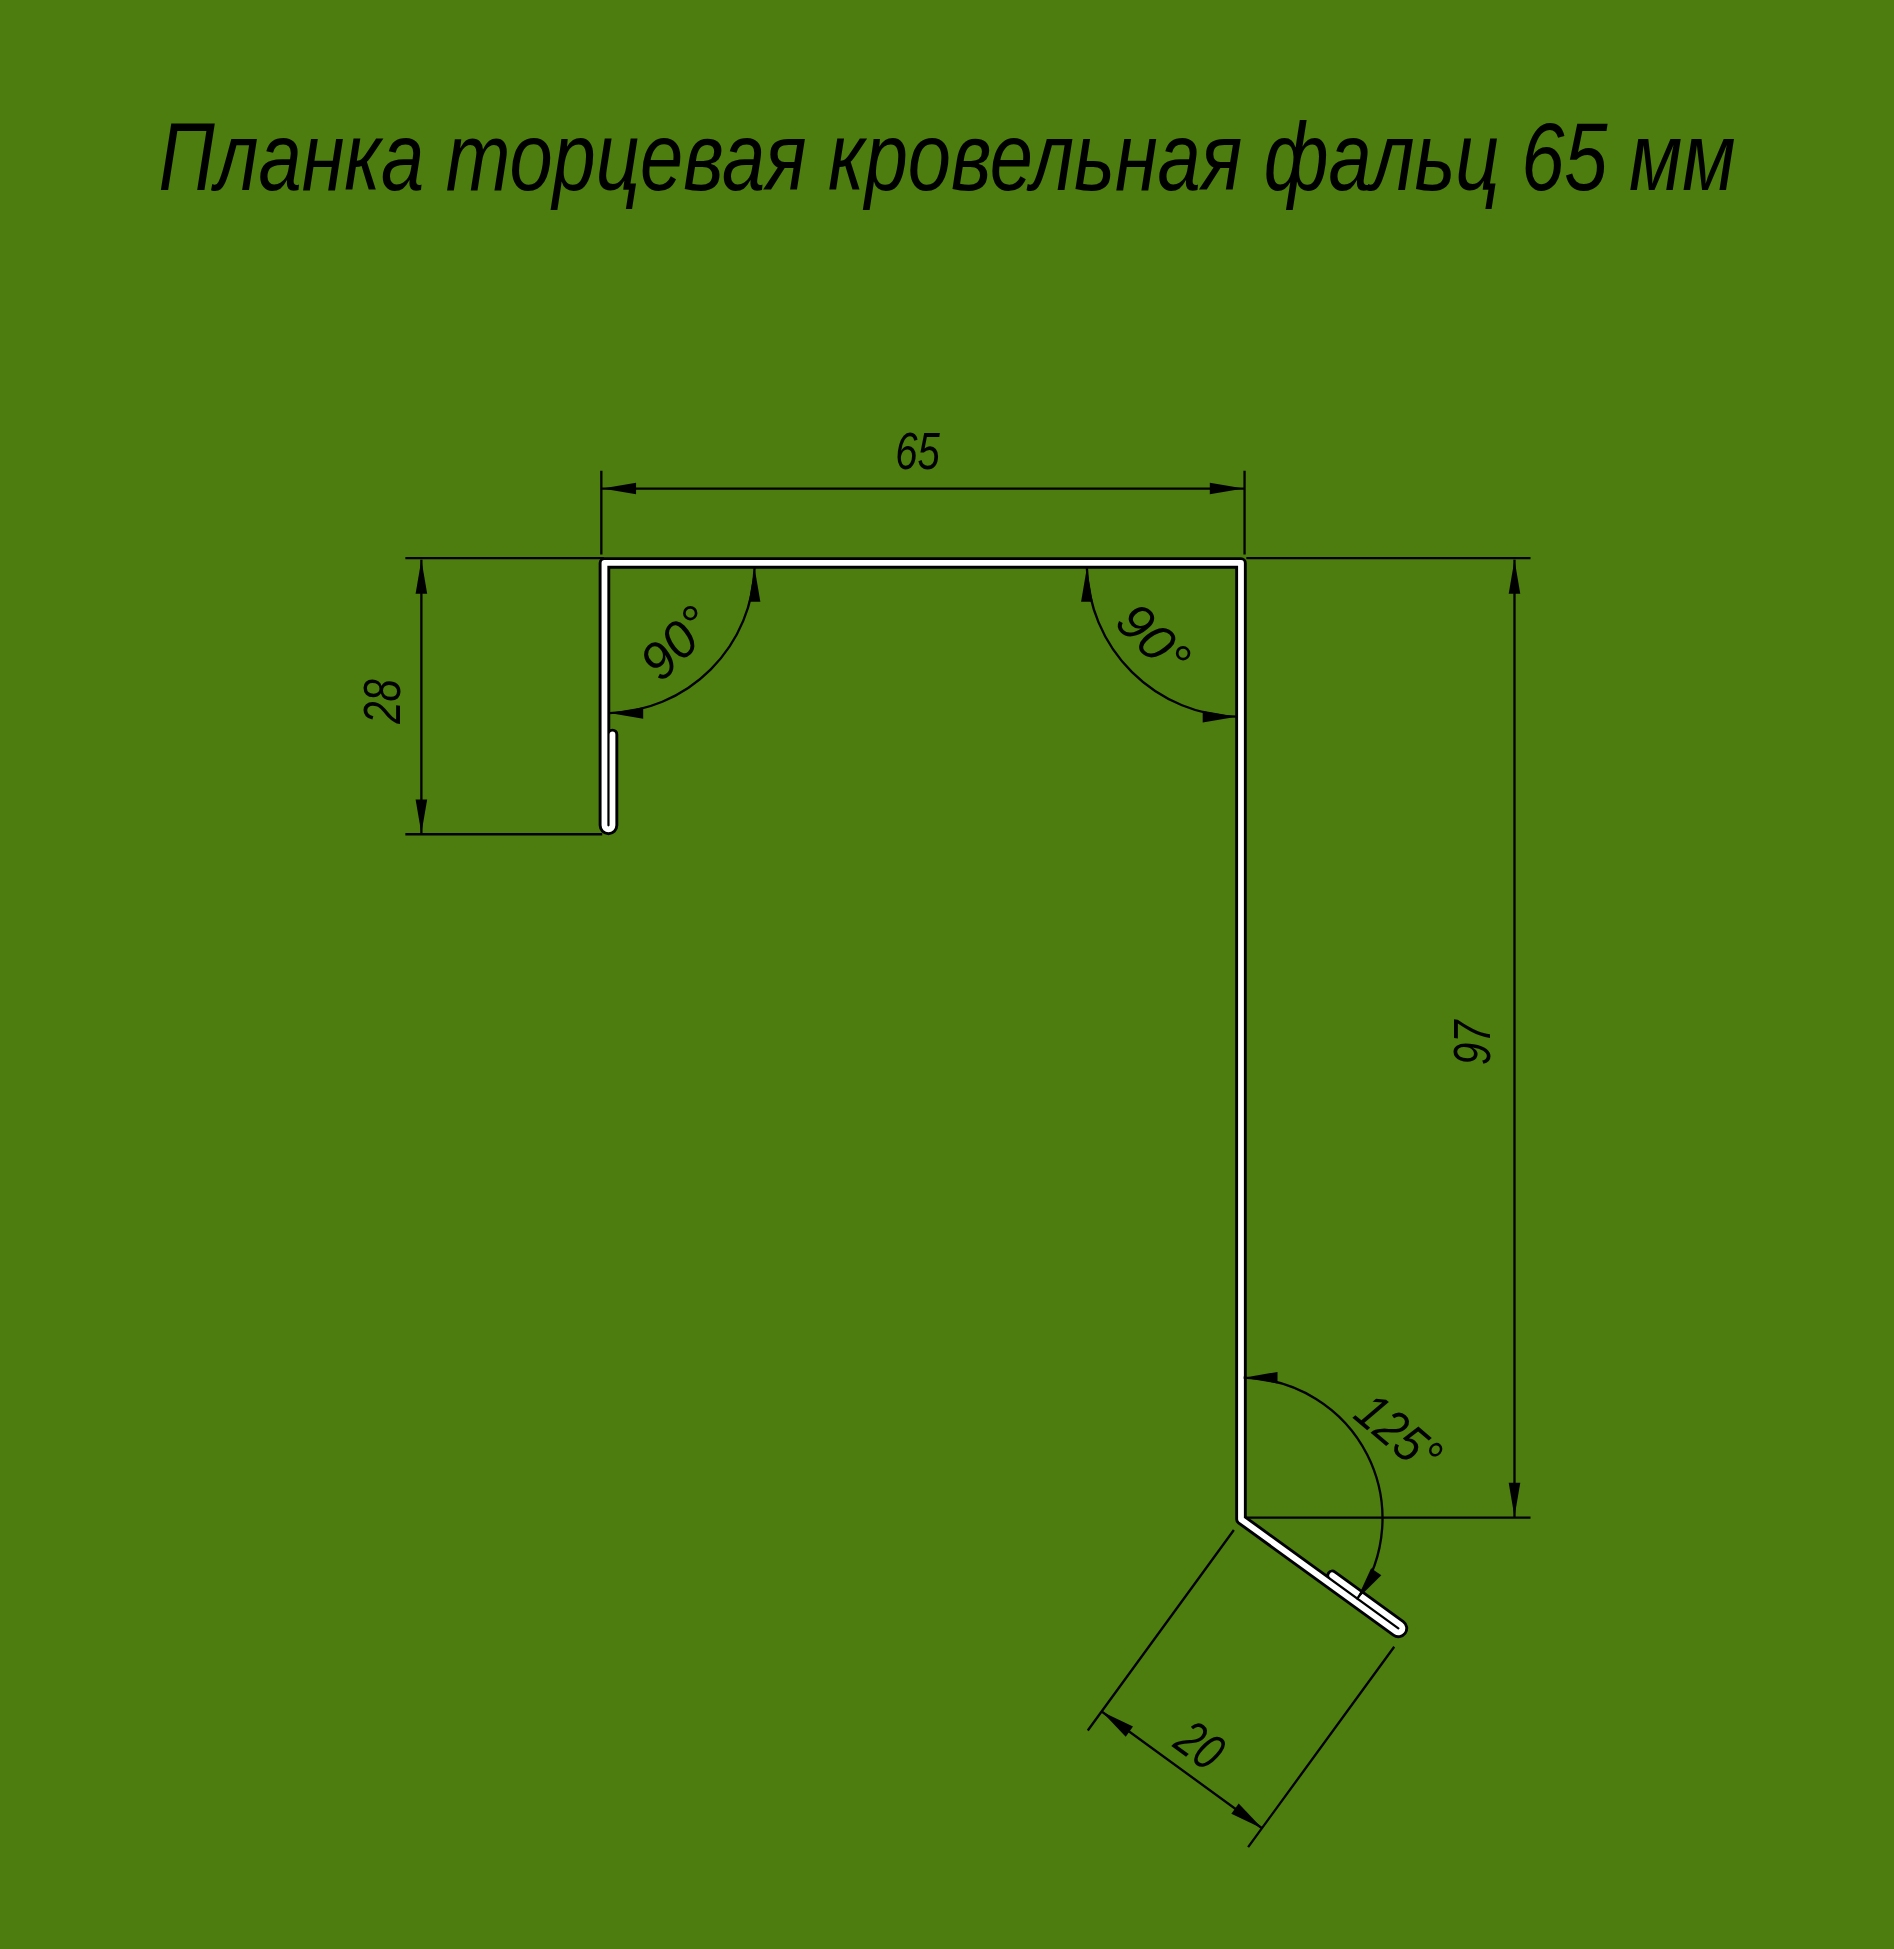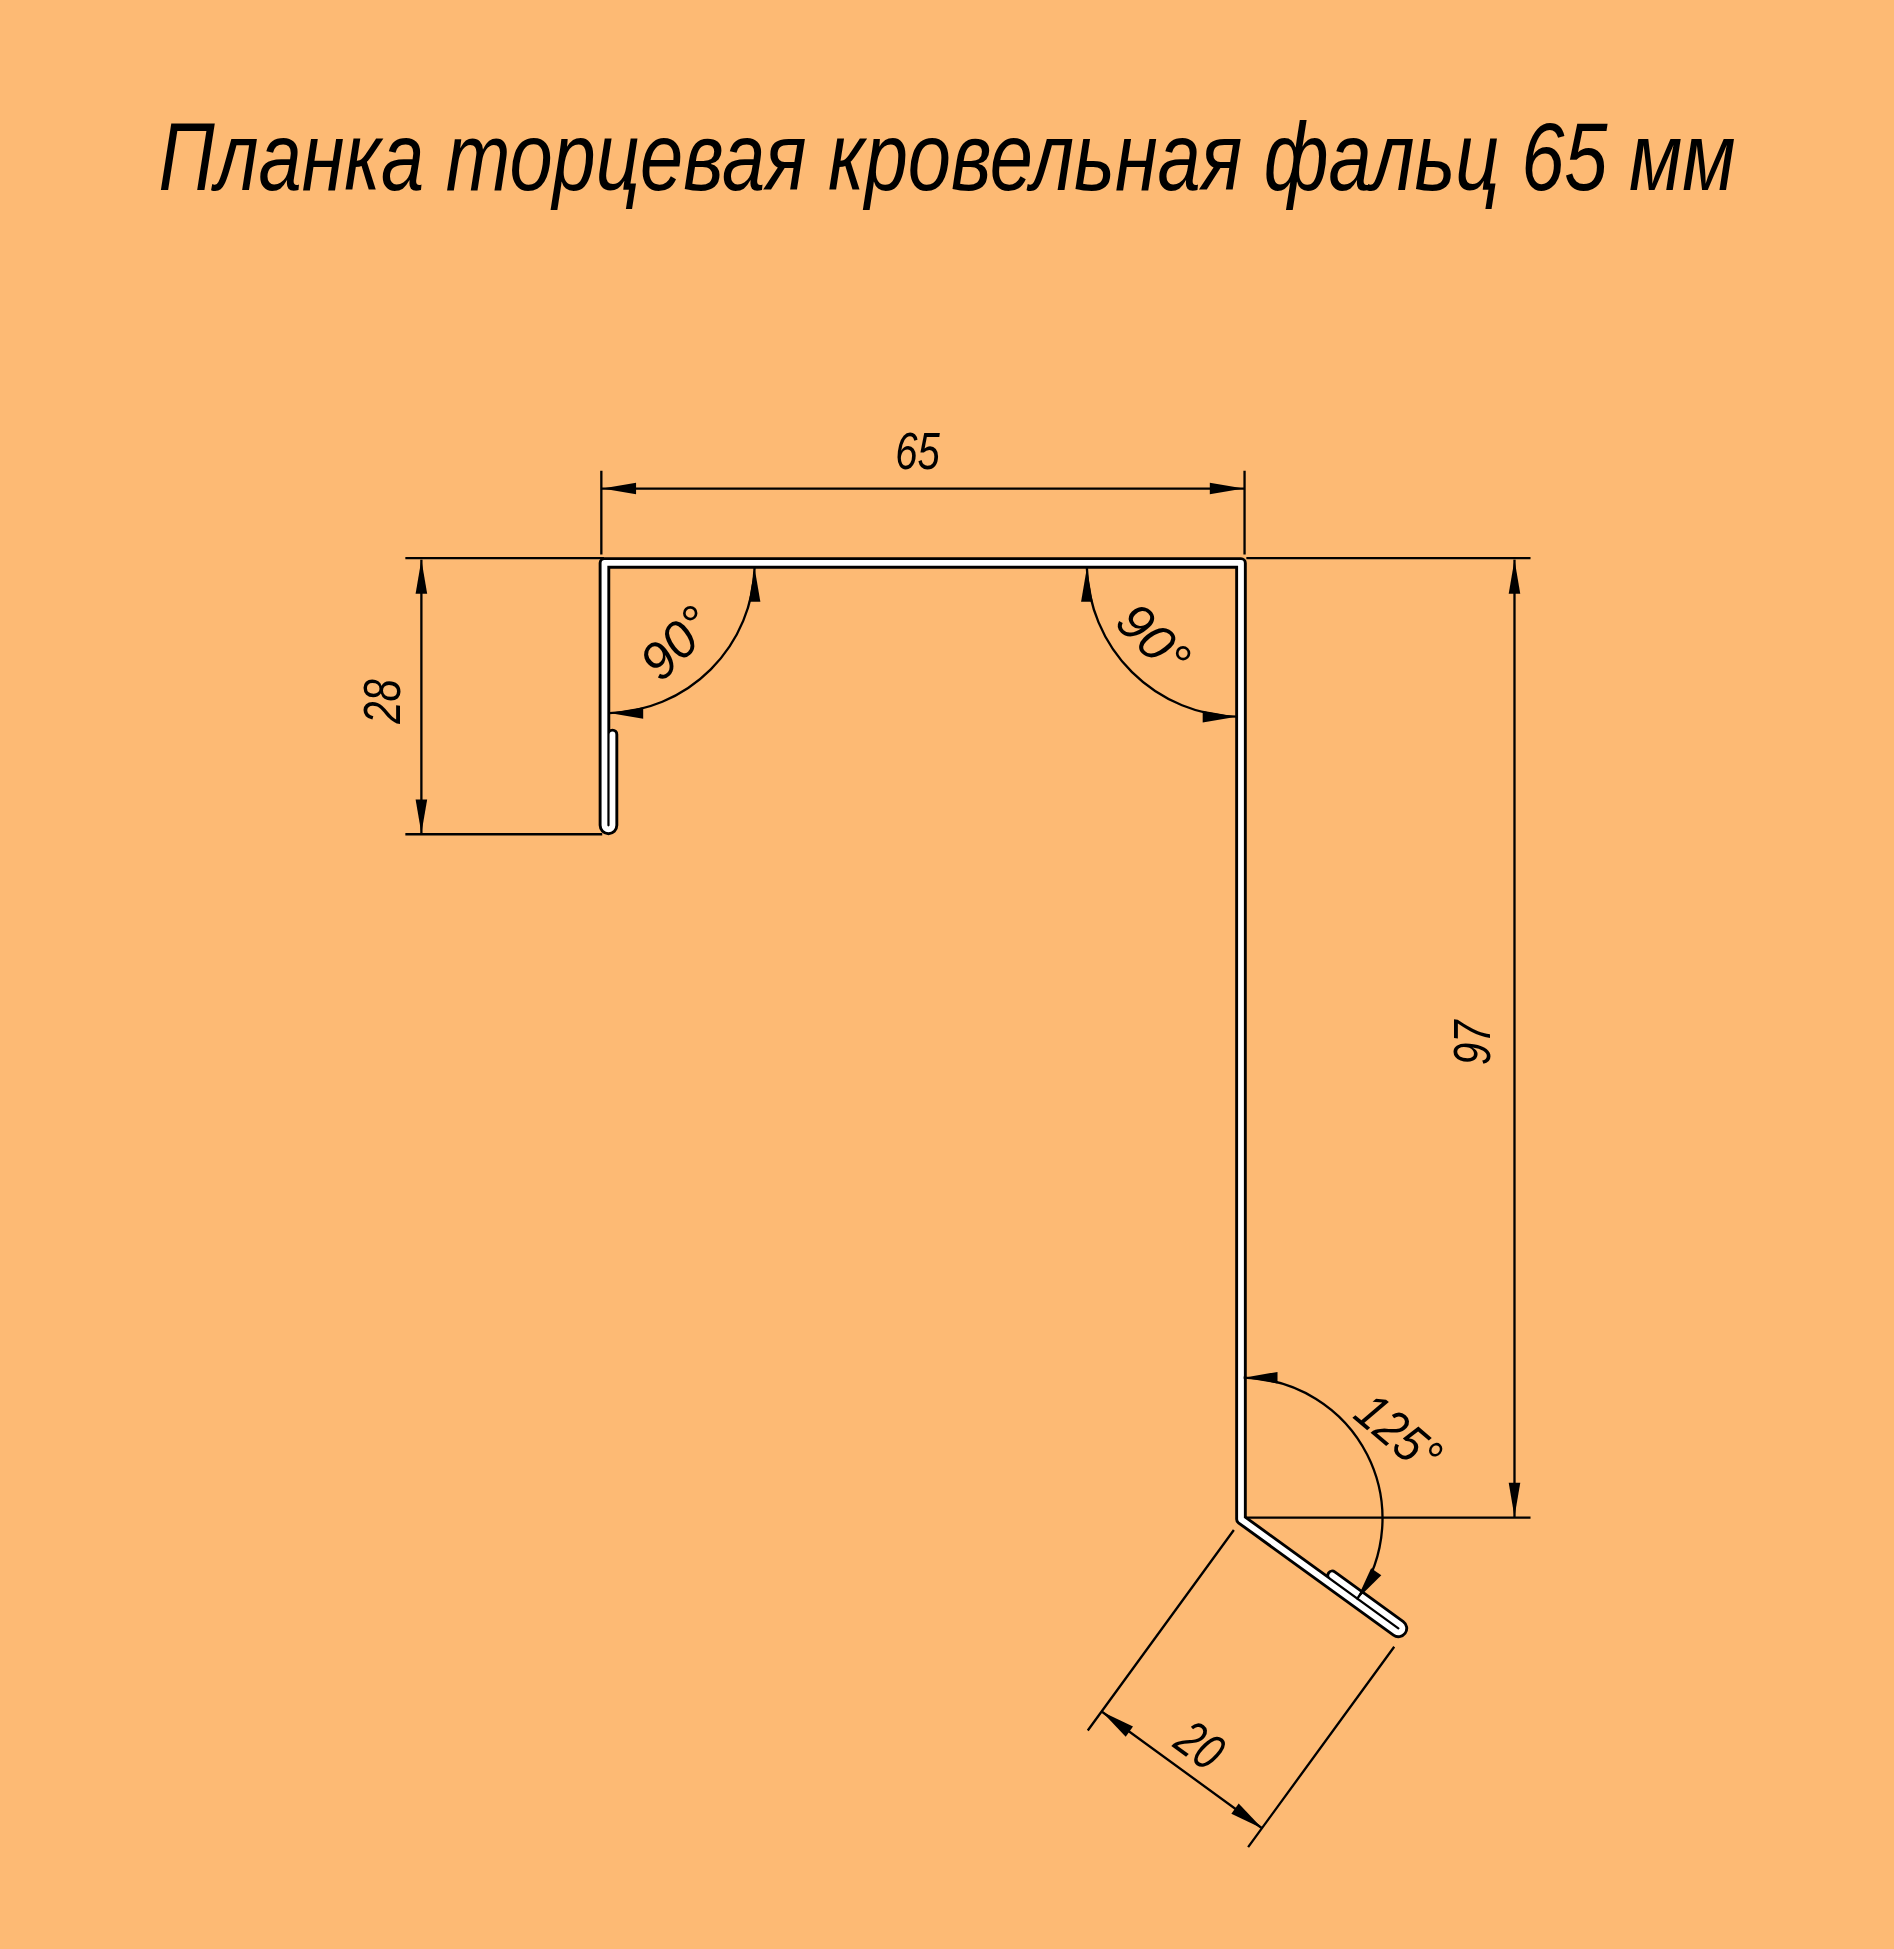--- a/index.html
+++ b/index.html
@@ -1,16 +1,16 @@
 <!DOCTYPE html>
 <html style="font-size:14.3px"><head>
 <meta charset="utf-8">
 <style>
   html,body{margin:0;padding:0;background:#ffffff;}
-  .page{position:relative;width:1894px;height:1950px;background:#fdba74;overflow:hidden;
+  .page{position:relative;width:1894px;height:1950px;background:#4d7c0f;overflow:hidden;
         font-family:"Liberation Sans","DejaVu Sans",sans-serif;text-decoration:underline;}
   svg{display:block;}
   .profile-outer{stroke:#000000;stroke-width:13;fill:none;stroke-linecap:round;stroke-linejoin:round;}
   .profile-core{stroke:#ffffff;stroke-width:6.5;fill:none;stroke-linecap:round;stroke-linejoin:round;}
   .thin{stroke:#000000;stroke-width:2.6;fill:none;}
   .arrow{fill:#000000;stroke:none;}
   text{fill:#000000;font-family:"Liberation Sans","DejaVu Sans",sans-serif;
        font-style:italic;font-size:58px;}
   .title-text{font-size:108px;}
 </style>

